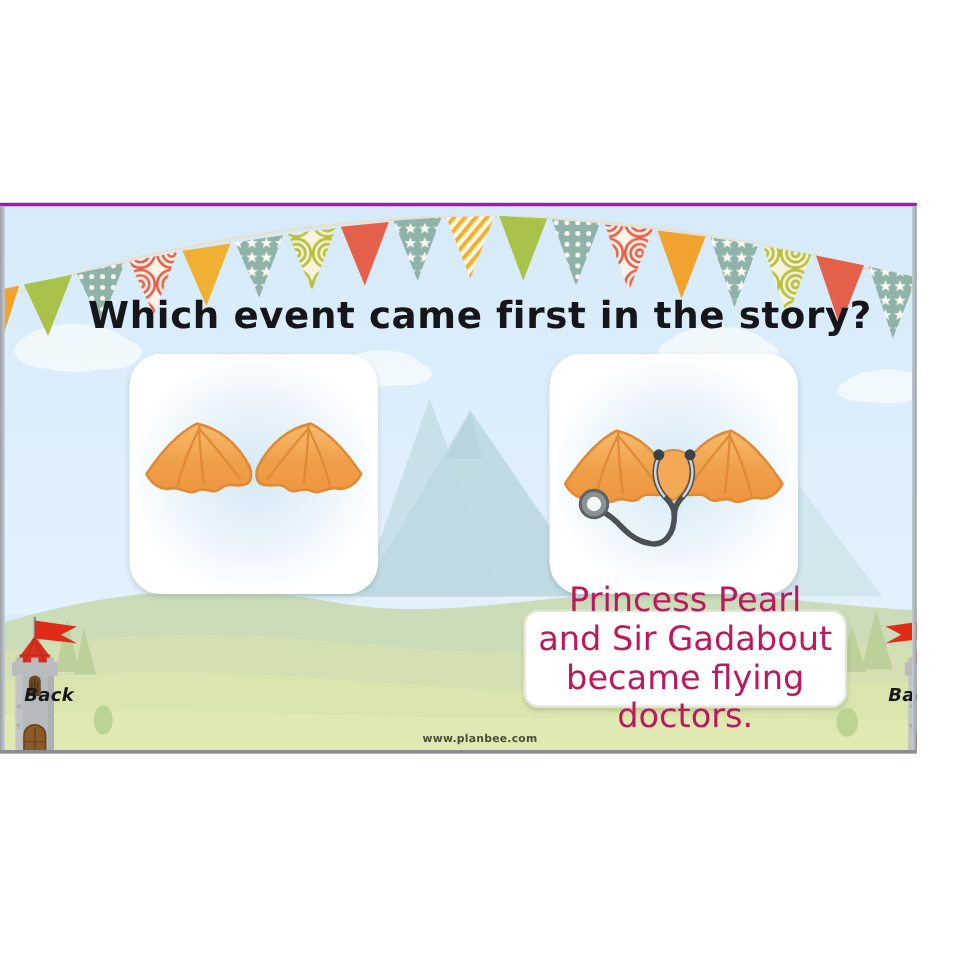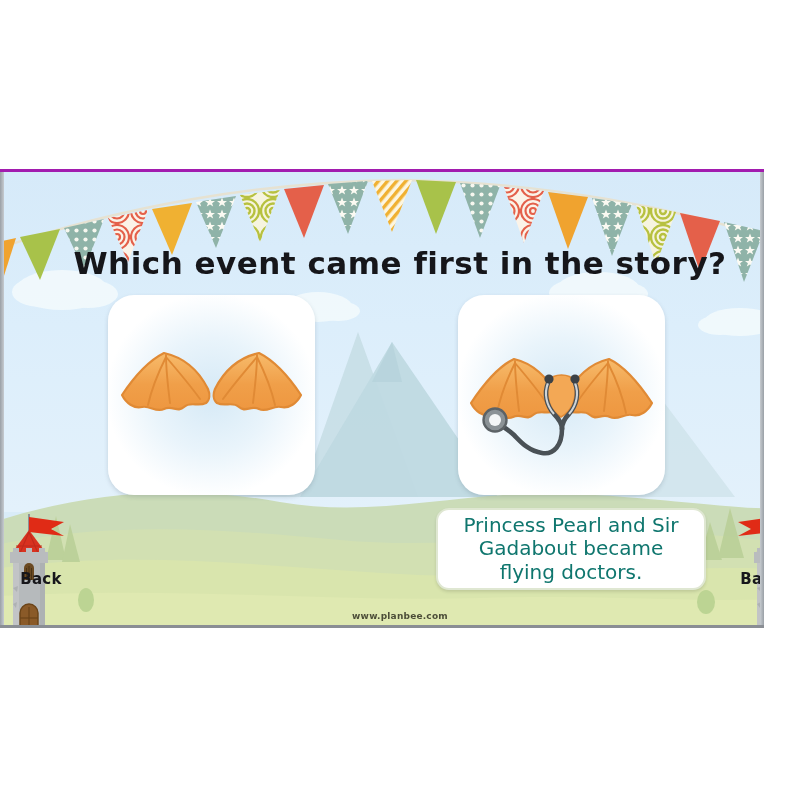--- a/index.html
+++ b/index.html
@@ -78,23 +78,23 @@
     position: absolute;
     background: #ffffff;
     border: 2px solid #dfe7d2;
     border-radius: 13px;
     box-shadow: 0 2px 3px rgba(70,80,60,.17);
     z-index: 22;
     display: flex;
     align-items: center;
     justify-content: center;
     text-align: center;
-    color: #0f766e;
+    color: #be185d;
     font-family: "DejaVu Sans", sans-serif;
-    font-size: 20px;
+    font-size: 28px;
     line-height: 1.16;
     padding: 6px 10px;
   }
   #answer-box-left  { left: 80px;  top: 338px; width: 275px; height: 78px; }
   #answer-box-right { left: 436px; top: 336px; width: 270px; height: 82px; }
 
   
   .tower { position: absolute; z-index: 26; width: 78px; height: 120px; }
   #tower-back { left: 2px;   top: 336px; }
   #tower-next { left: 722px; top: 336px; }
@@ -102,20 +102,21 @@
     position: absolute;
     width: 100%;
     text-align: center;
     top: 62px;
     font-family: "DejaVu Sans", sans-serif;
     font-weight: bold;
     font-size: 15px;
     color: #17171b;
     z-index: 3;
     letter-spacing: .3px;
+    font-style: italic;
   }
   .tower svg { position:absolute; left:0; top:0; }
 
   
   #footer-watermark {
     position: absolute;
     left: 0; bottom: 4px; width: 800px;
     text-align: center;
     font-family: "DejaVu Sans", sans-serif;
     font-weight: bold;

